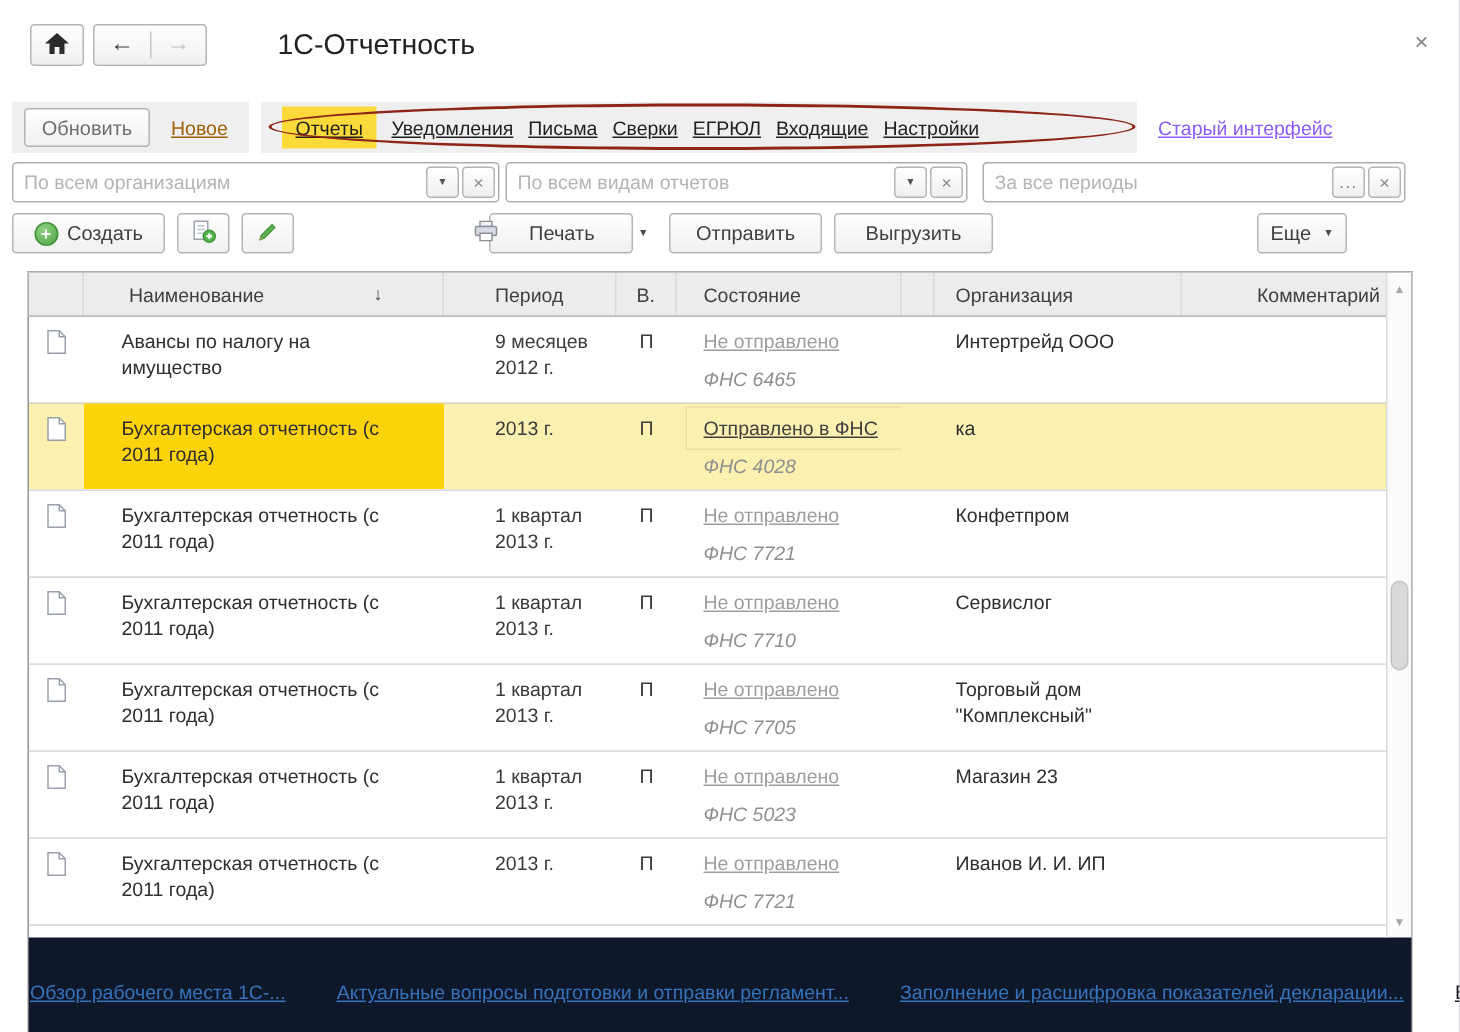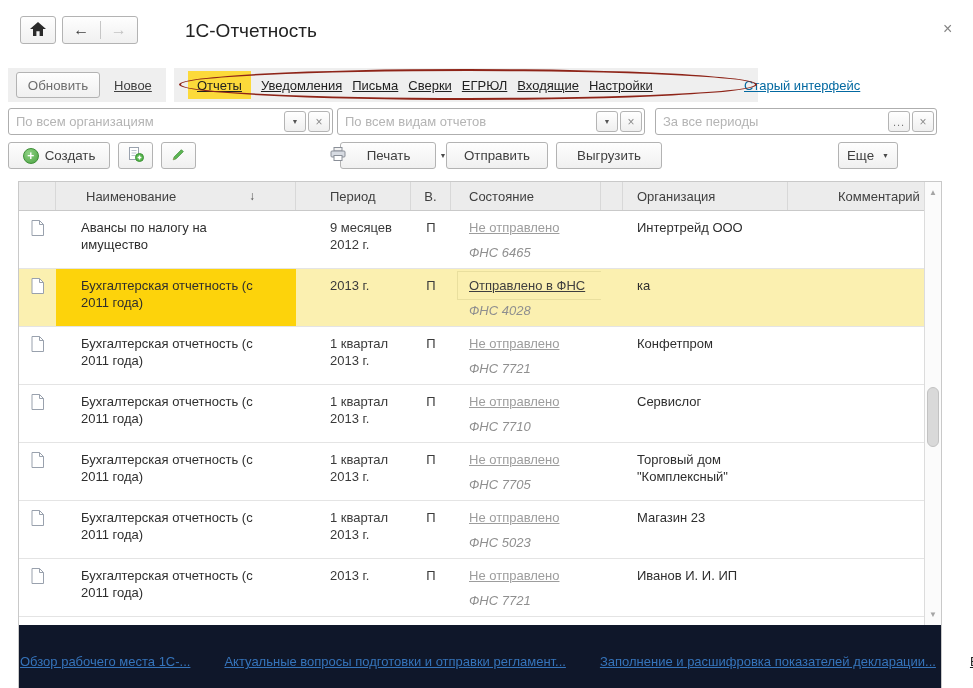--- a/index.html
+++ b/index.html
@@ -17,44 +17,44 @@
   .navgroup .half.back { border-right:1px solid #c6c6c6; color:#3c3c3c; }
   .navgroup .half.fwd { color:#c3c3c3; }
   .win-title { position:absolute; left:185px; top:20px; font-size:19px; color:#222; }
   .win-close { position:absolute; left:943px; top:22px; font-size:16px; color:#848484; line-height:14px; }
 
   
   .panel { position:absolute; top:68px; height:34px; background:#efefef; }
   .panel-a { left:8px; width:158px; display:flex; align-items:center; }
   .panel-b { left:174px; width:584px; display:flex; align-items:stretch; gap:10px; padding-left:14px; }
   .refresh-btn { margin-left:8px; width:84px; height:26px; color:#6e6e6e; }
-  .new-link { margin-left:14px; color:#404040; text-decoration:underline; }
+  .new-link { margin-left:14px; color:#a16207; text-decoration:underline; }
   .tab { display:flex; align-items:center; color:#1f1f1f; text-decoration:underline; white-space:nowrap; }
   .tab.active { background:#fcda3a; padding:0 9px; margin:3px 0; }
   .oval-annotation { position:absolute; left:179px; top:69px; width:578px; height:31px;
     border:2px solid #8e2418; border-radius:50%; pointer-events:none; z-index:5; }
-  .old-int-link { position:absolute; left:744px; top:78px; color:#0369a1; text-decoration:underline; }
+  .old-int-link { position:absolute; left:772px; top:78px; color:#8b5cf6; text-decoration:underline; }
 
   
   .filter { position:absolute; top:108px; height:27px; background:#fff; border:1px solid #aeaeae;
     border-radius:3px; display:flex; align-items:center; }
   .filter input { flex:1; min-width:0; border:none; outline:none; background:transparent;
     font:13px "Liberation Sans", sans-serif; color:#444; padding-left:7px; }
   .filter input::placeholder { color:#b4b4b4; opacity:1; }
   .f1 { left:8px; width:325px; } .f2 { left:337px; width:308px; } .f3 { left:655px; width:282px; }
   .mini-btn { width:22px; height:21px; margin-right:2px; flex:0 0 auto; display:flex; align-items:center;
     justify-content:center; border:1px solid #b4b4b4; border-radius:3px; background:linear-gradient(#fff,#efefef); }
   .mini-btn .dd { font-size:7px; color:#555; } .mini-btn .clr { font-size:12px; color:#8b8b8b; line-height:10px; }
   .mini-btn .dots { font-size:11px; color:#777; letter-spacing:1px; line-height:6px; }
 
   
   .act { position:absolute; top:142px; height:27px; }
   .a-create { left:8px; width:102px; gap:6px; }
   .a-copy { left:118px; width:35px; } .a-pencil { left:161px; width:35px; }
-  .a-check { left:212px; width:106px; } .a-print { left:326px; width:96px; gap:21px;margin-left:14px; }
+  .a-check { left:212px; width:106px; } .a-print { left:326px; width:96px; gap:21px; }
   .a-send { left:446px; width:102px; } .a-export { left:556px; width:106px; }
   .a-more { left:838px; width:60px; }
   .dd-arrow { font-size:7px; color:#4a4a4a; margin-left:8px; }
   .plus-circle { width:16px; height:16px; border-radius:50%; flex:0 0 auto;
     background:radial-gradient(circle at 35% 30%, #8ed284, #4ca343); border:1px solid #3d8f36;
     color:#fff; font-weight:bold; font-size:12px; line-height:14px; text-align:center; }
 
   
   .table { position:absolute; left:18px; top:181px; width:924px; height:556px;
     border:1px solid #c9c9c9; background:#0f172a; }

